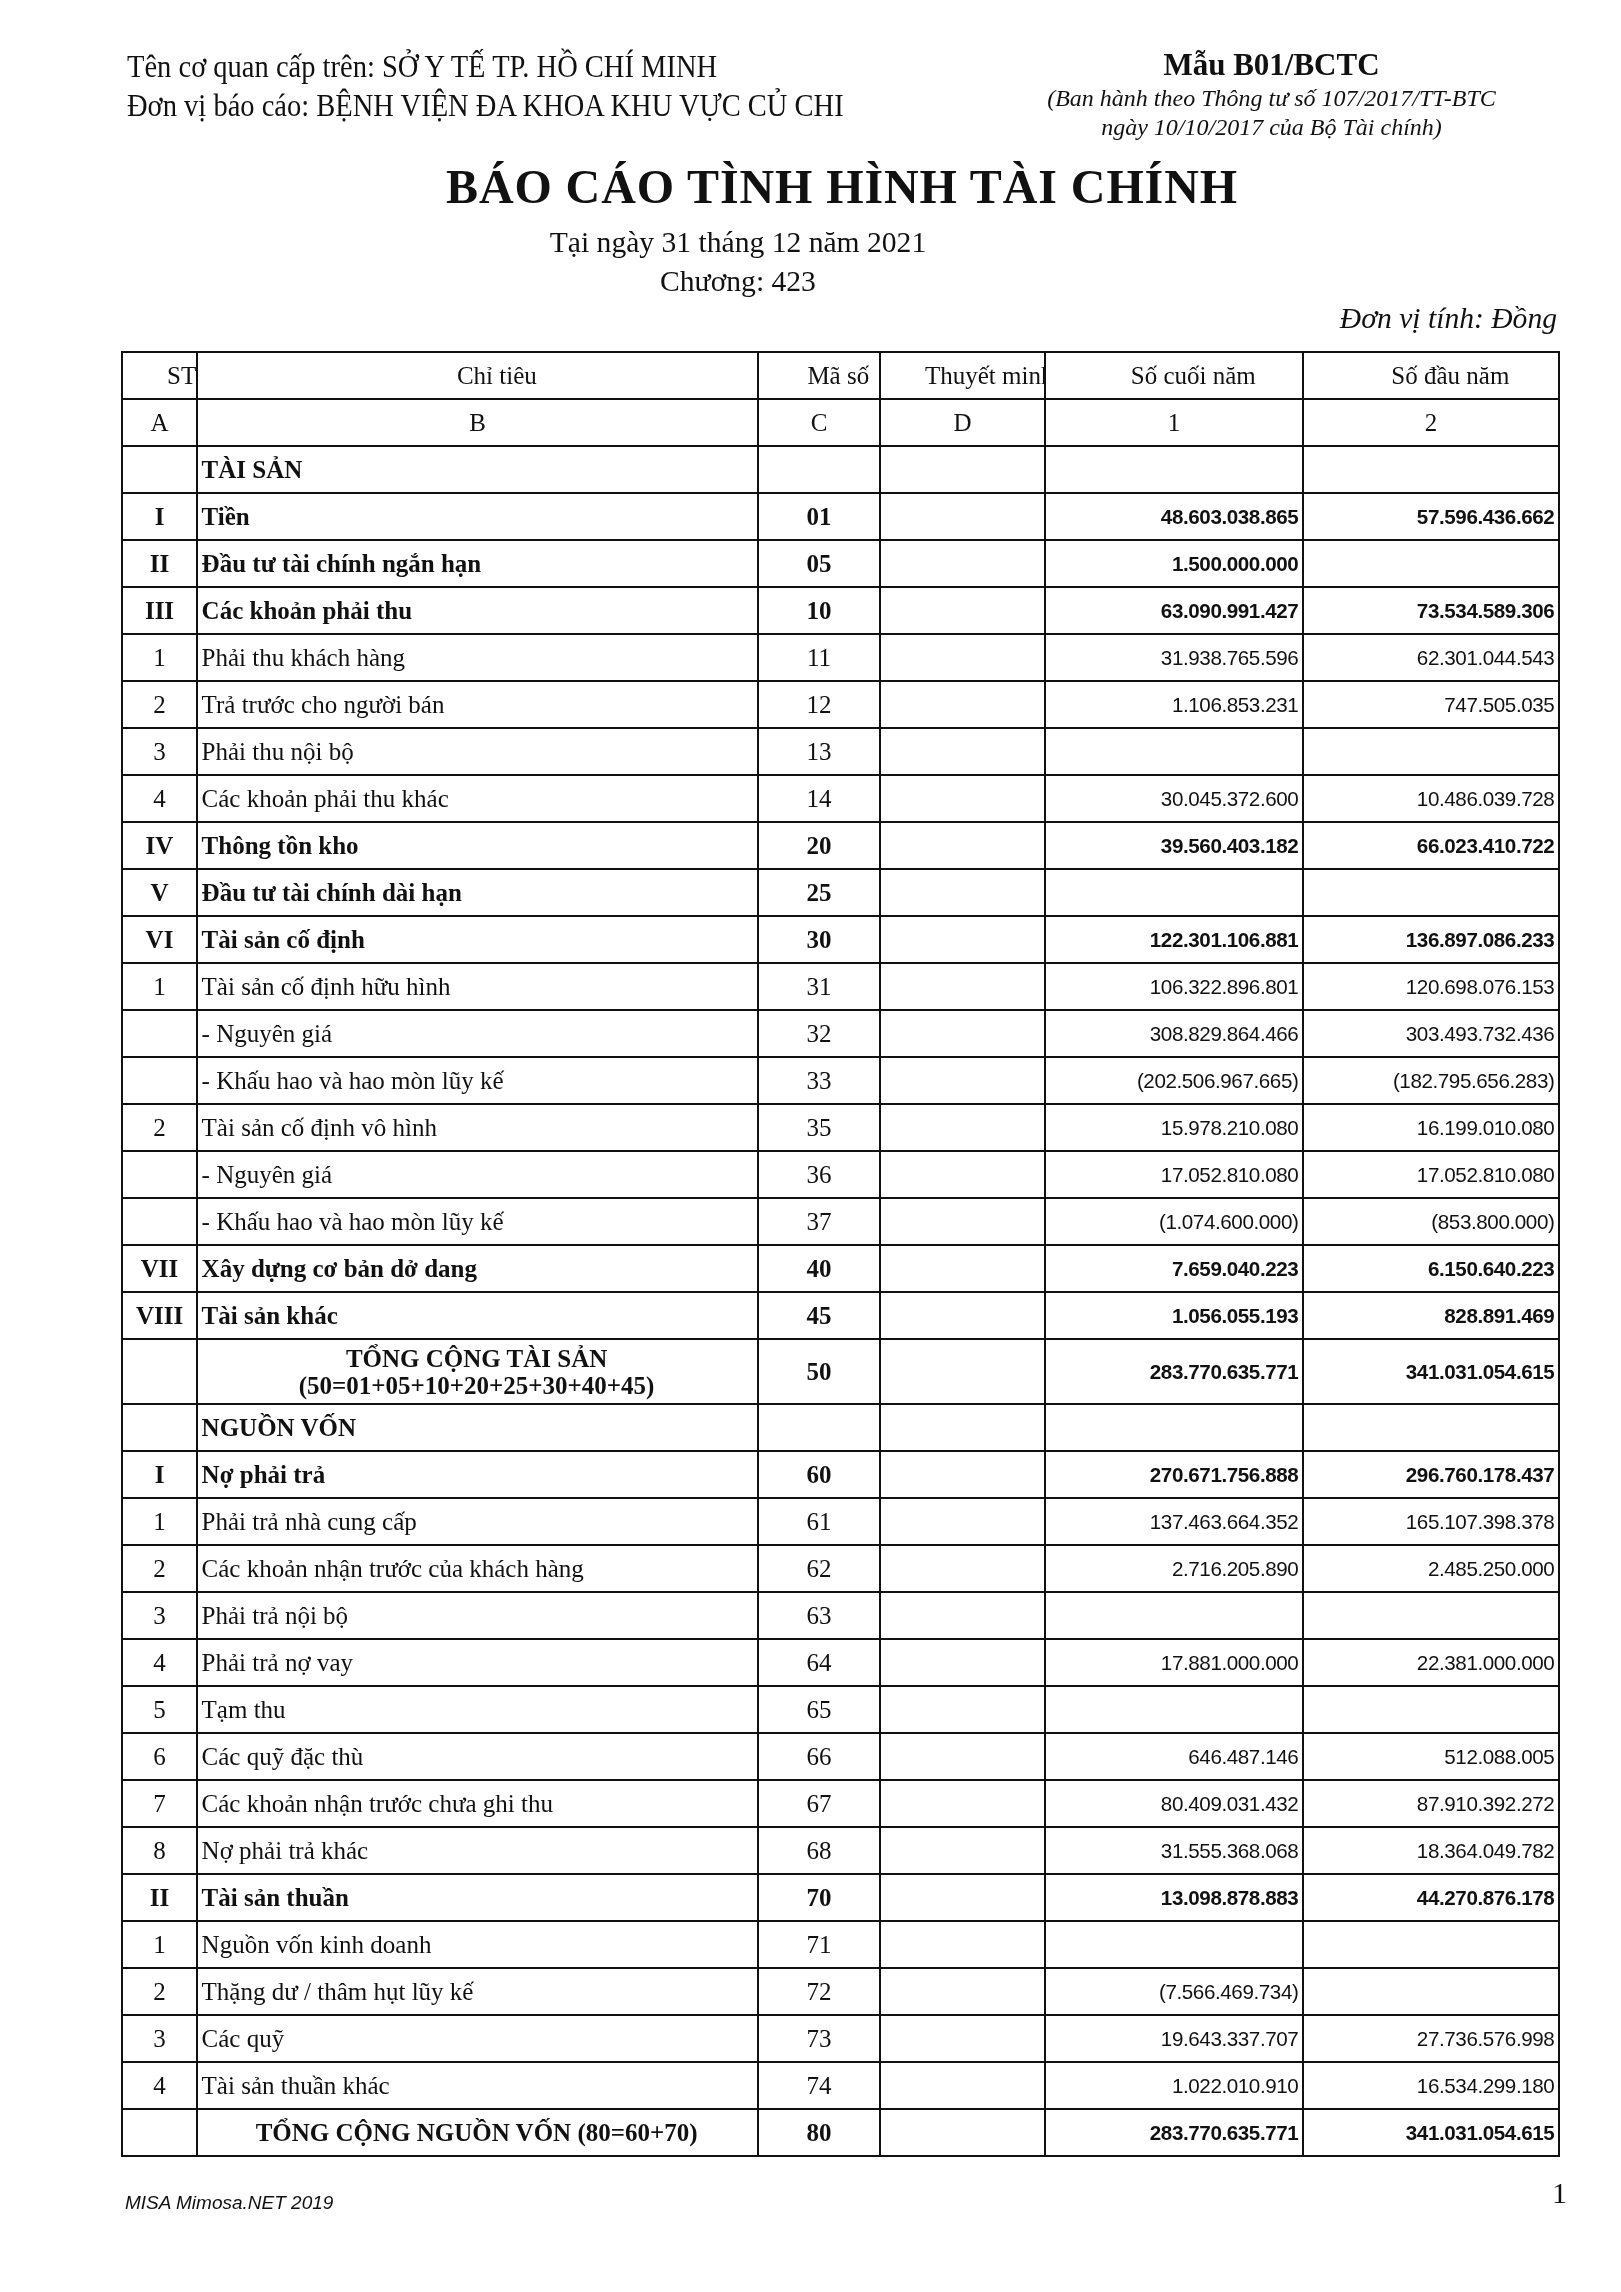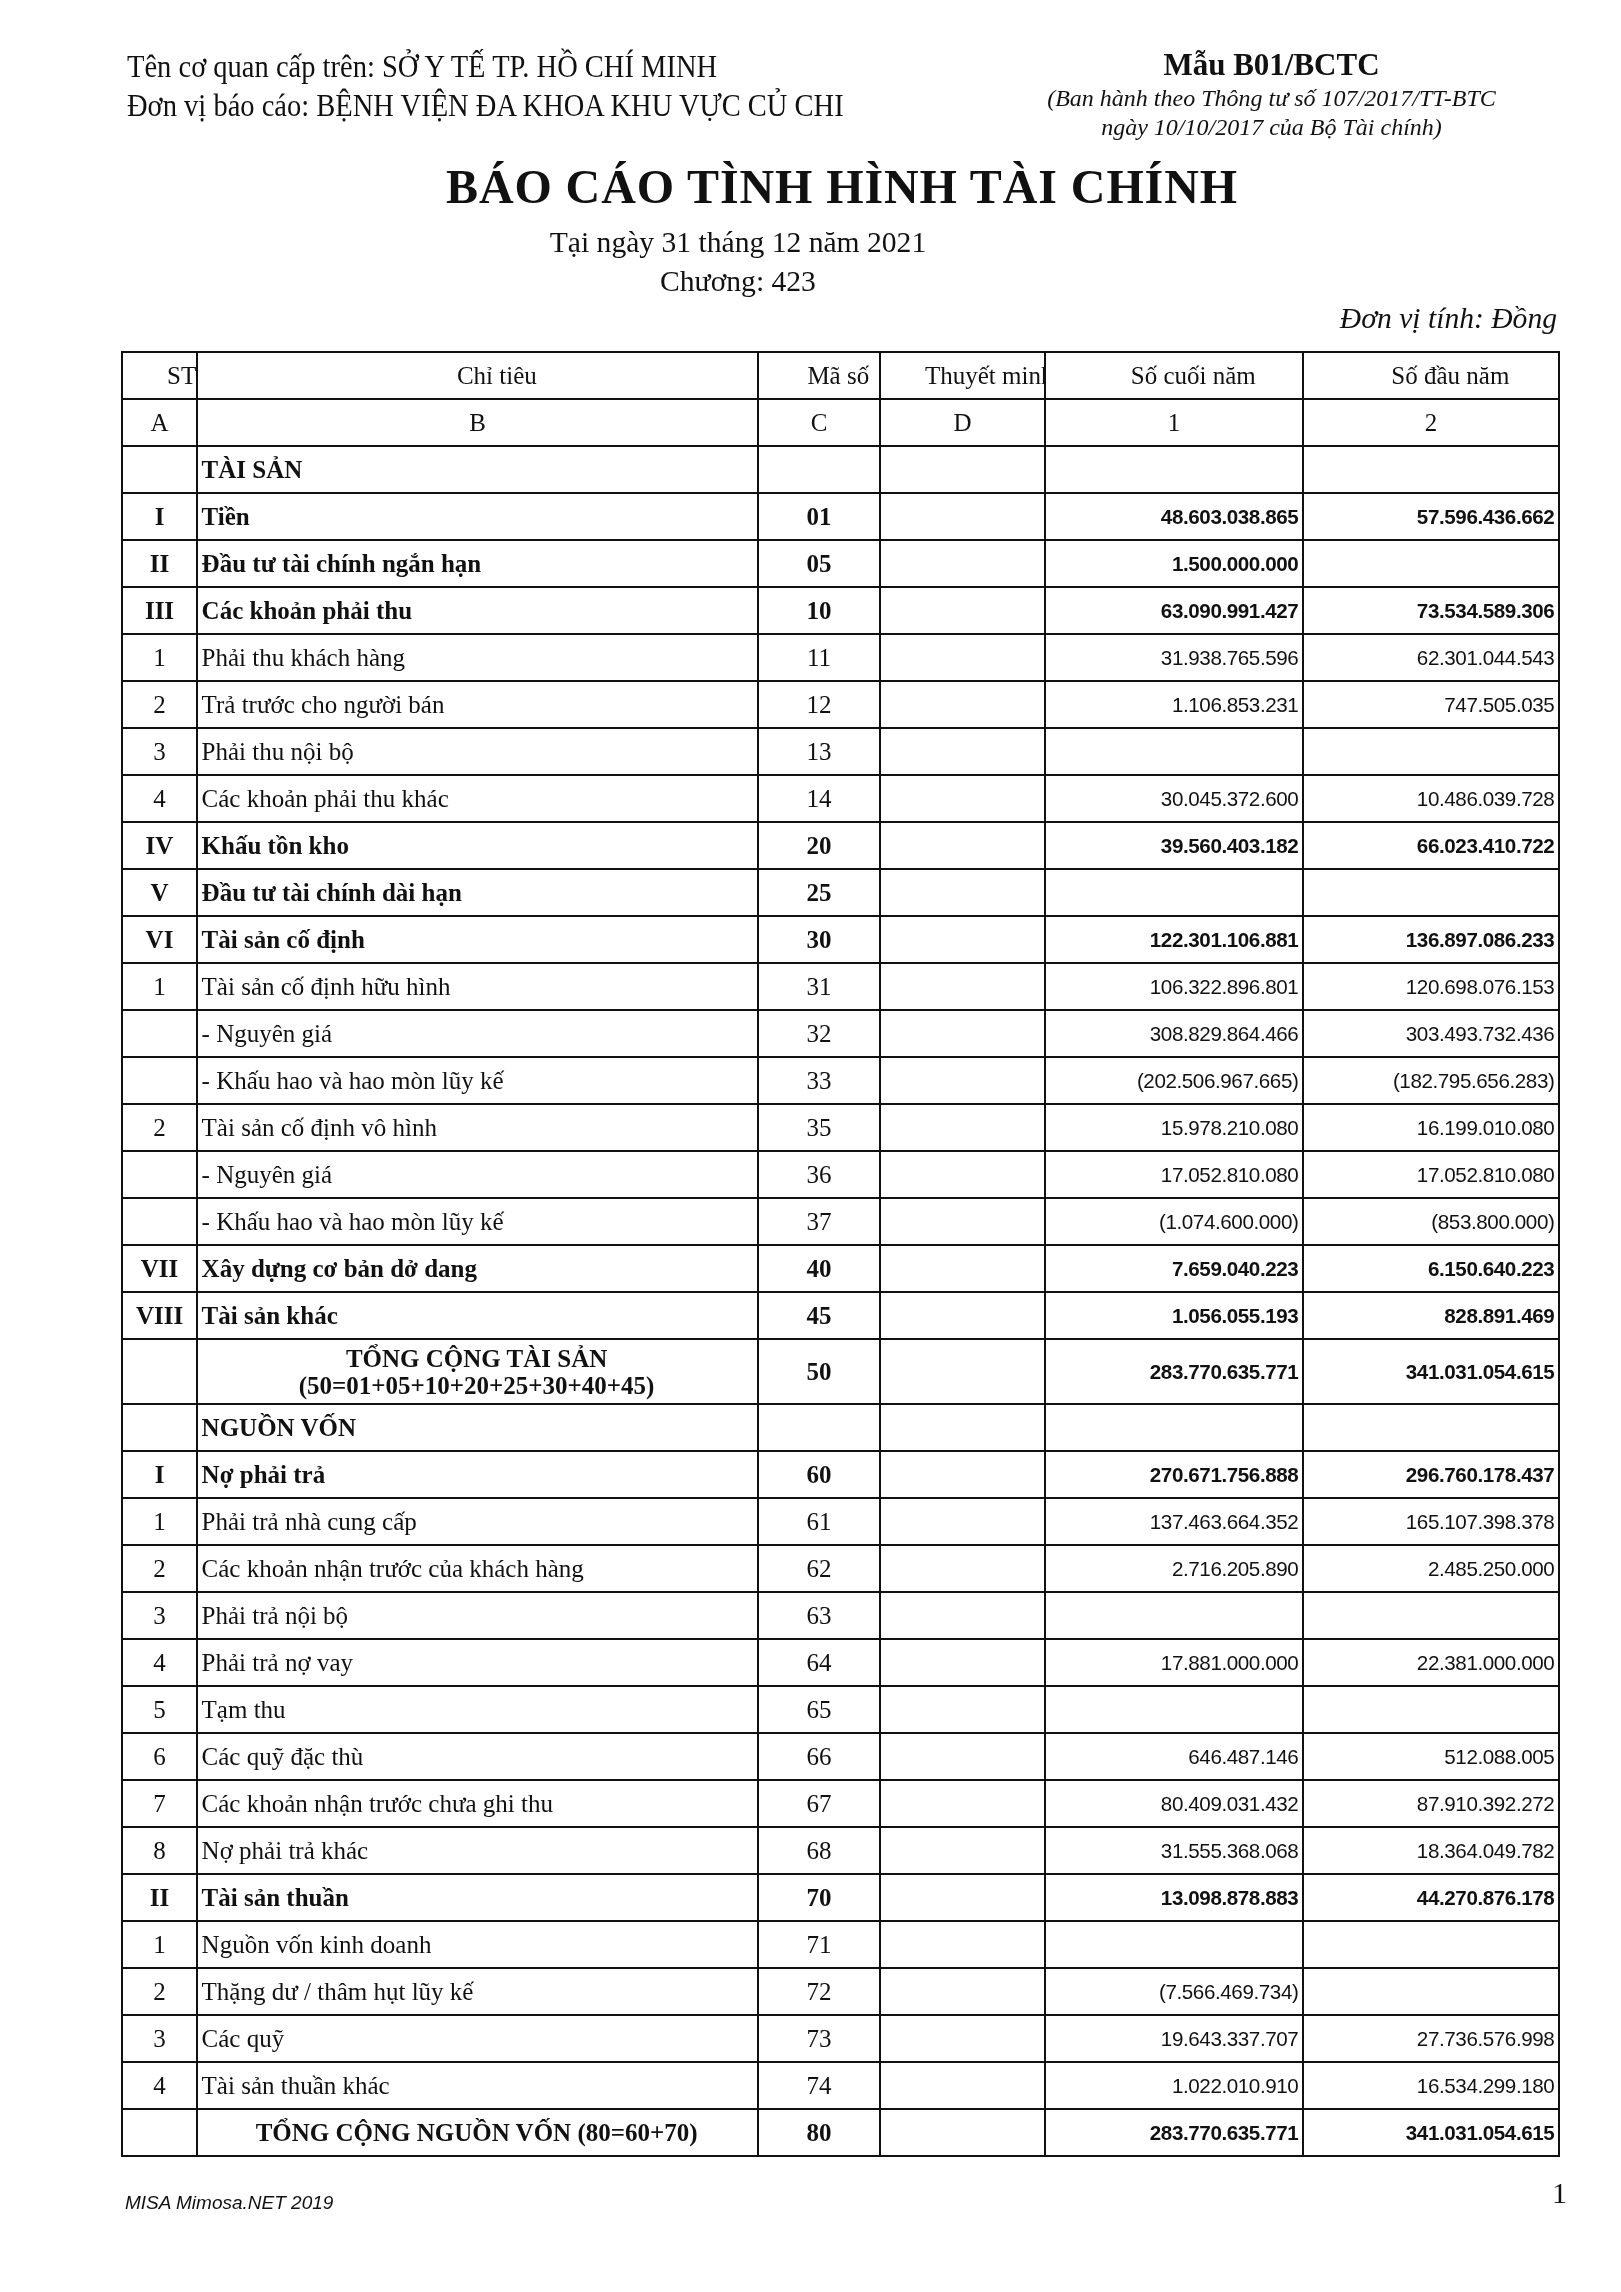--- a/index.html
+++ b/index.html
@@ -232,21 +232,21 @@
       <tr>
         <td class="c-stt">4</td>
         <td class="c-name">Các khoản phải thu khác</td>
         <td class="c-code">14</td>
         <td class="c-note"></td>
         <td class="c-num">30.045.372.600</td>
         <td class="c-num">10.486.039.728</td>
       </tr>
       <tr class="bold">
         <td class="c-stt">IV</td>
-        <td class="c-name">Khấu tồn kho</td>
+        <td class="c-name">Thông tồn kho</td>
         <td class="c-code">20</td>
         <td class="c-note"></td>
         <td class="c-num">39.560.403.182</td>
         <td class="c-num">66.023.410.722</td>
       </tr>
       <tr class="bold">
         <td class="c-stt">V</td>
         <td class="c-name">Đầu tư tài chính dài hạn</td>
         <td class="c-code">25</td>
         <td class="c-note"></td>

